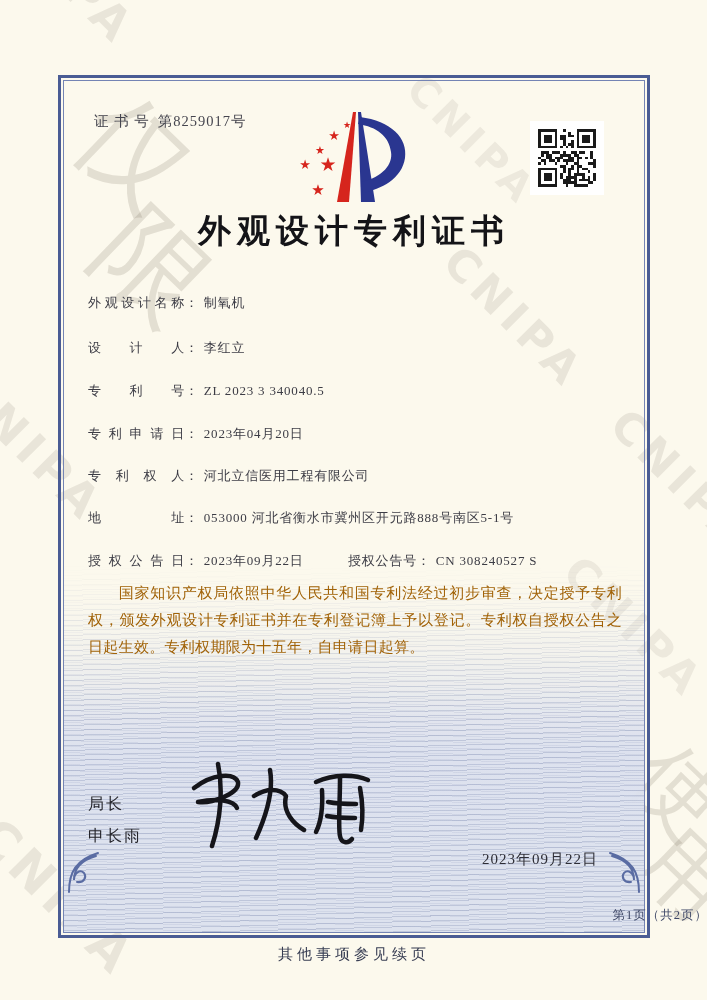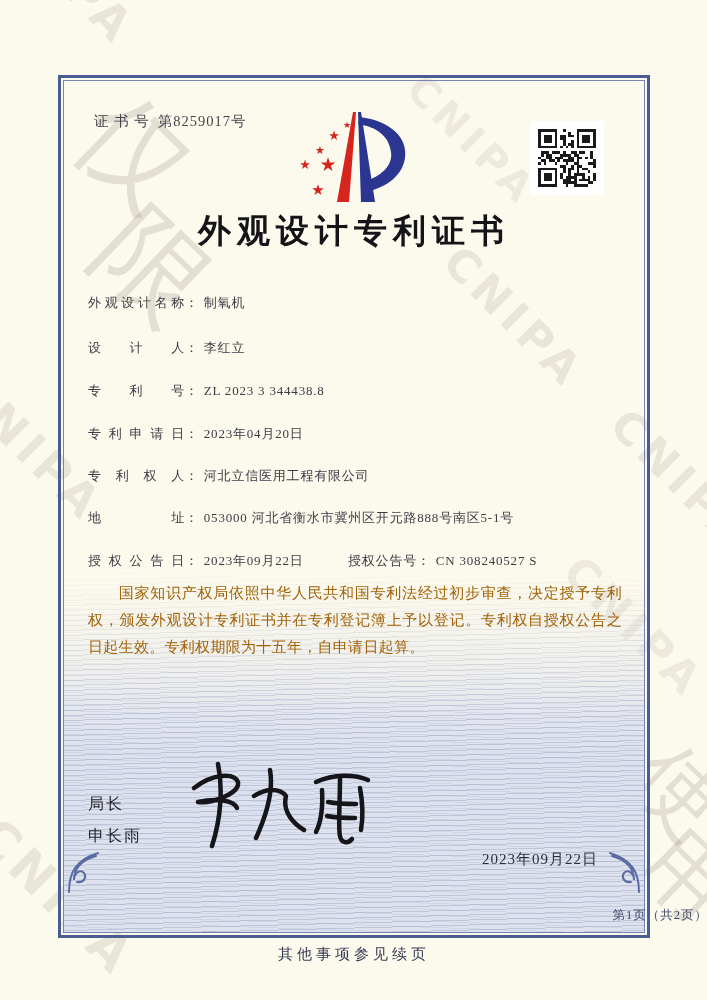--- a/index.html
+++ b/index.html
@@ -331,21 +331,21 @@
 
   <div class="ct title">外观设计专利证书</div>
 
   <div class="ct row" style="top:294px;">
     <span class="f-label">外观设计名称</span><span>：</span><span class="f-value">制氧机</span>
   </div>
   <div class="ct row" style="top:339px;">
     <span class="f-label">设计人</span><span>：</span><span class="f-value">李红立</span>
   </div>
   <div class="ct row" style="top:382px;">
-    <span class="f-label">专利号</span><span>：</span><span class="f-value">ZL 2023 3 344438.8</span>
+    <span class="f-label">专利号</span><span>：</span><span class="f-value">ZL 2023 3 340040.5</span>
   </div>
   <div class="ct row" style="top:425px;">
     <span class="f-label">专利申请日</span><span>：</span><span class="f-value">2023年04月20日</span>
   </div>
   <div class="ct row" style="top:467px;">
     <span class="f-label">专利权人</span><span>：</span><span class="f-value">河北立信医用工程有限公司</span>
   </div>
   <div class="ct row" style="top:509px;">
     <span class="f-label">地址</span><span>：</span><span class="f-value">053000 河北省衡水市冀州区开元路888号南区5-1号</span>
   </div>

